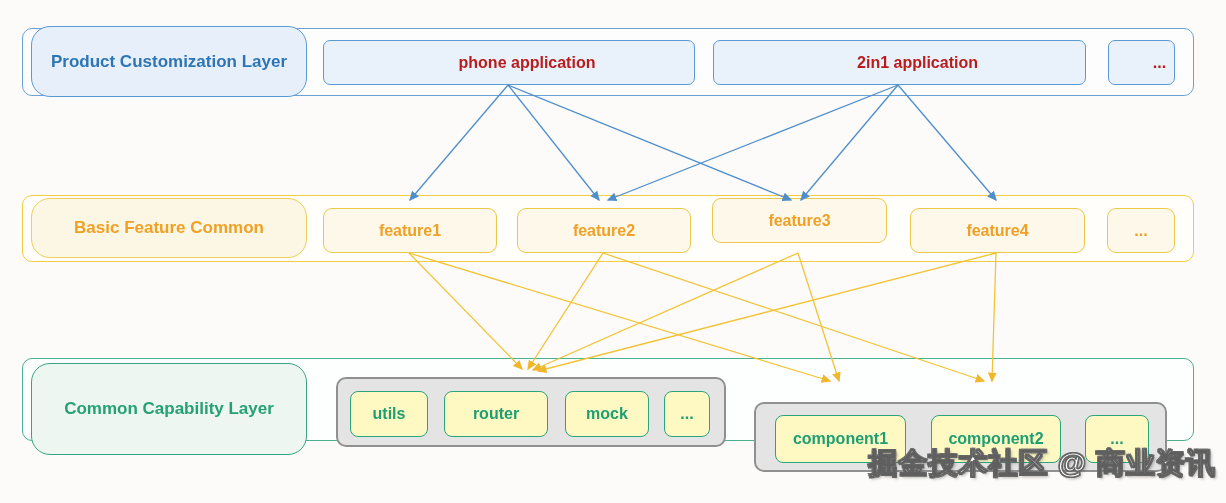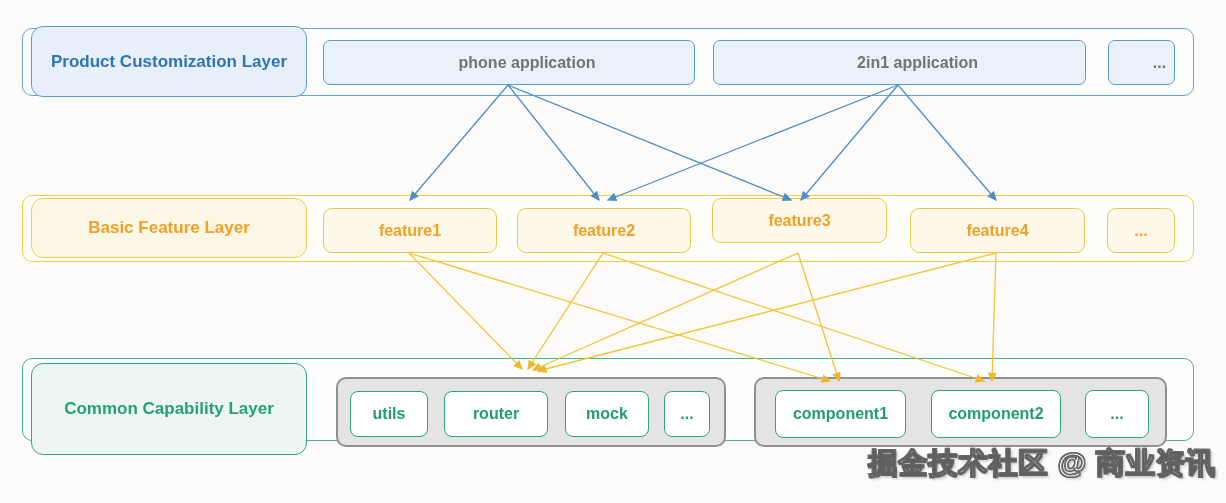--- a/index.html
+++ b/index.html
@@ -6,30 +6,30 @@
   html,body { width:1226px; height:503px; }
   body { font-family:"Liberation Sans","DejaVu Sans",sans-serif; background:#fbfbfa; }
   .canvas { position:relative; width:1226px; height:503px; overflow:hidden; background:#fcfbfa; }
 
   .layer { position:absolute; left:22px; width:1172px; border-radius:10px; }
   .layer.product    { top:28px;  height:68px;  border:1.5px solid #6ba3d6; background:#fdfdfe; }
   .layer.feature    { top:195px; height:67px;  border:1.5px solid #f2cd44; background:#fffefa; }
   .layer.capability { top:358px; height:83px; border:1.5px solid #49b091; background:#fdfffe; }
 
   .layer-label { position:absolute; display:flex; align-items:center; justify-content:center;
-                 font-weight:bold; font-size:17px; border-radius:12px; text-align:center; }
+                 font-weight:bold; font-size:17px; border-radius:19px; text-align:center; }
   .product .layer-label    { left:8px; top:-3px; width:276px; height:71px; background:#e6effa; border:1.5px solid #5b9bd5; color:#2e75b6; }
   .feature .layer-label    { left:8px; top:2px;  width:276px; height:60px; background:#fcf6e4; border:1.5px solid #eecf5a; color:#f0a125; }
   .capability .layer-label { left:8px; top:4px;  width:276px; height:92px; background:#edf6f1; border:1.5px solid #3aa384; color:#25a077; }
 
   .box { position:absolute; display:flex; align-items:center; justify-content:center;
          font-weight:bold; font-size:16px; border-radius:7px; }
-  .box.blue   { background:#e9f2fb; border:1.5px solid #5b9bd5; color:#737373;padding-left:36px; }
+  .box.blue   { background:#e9f2fb; border:1.5px solid #5b9bd5; color:#b91c1c;padding-left:36px; }
   .box.gold   { background:#fdf8ea; border:1.5px solid #e9c94d; color:#f0a125; border-radius:9px; }
-  .box.green  { background:#ffffff; border:1.5px solid #2aa57c; color:#1f9e72; border-radius:8px; }
+  .box.green  { background:#fef9c3; border:1.5px solid #2aa57c; color:#1f9e72; border-radius:8px; }
 
   .gray-group { position:absolute; top:18px; height:70px; background:#e4e4e4;
                 border:2px solid #909090; border-radius:10px; }
 
   svg.edges { position:absolute; left:0; top:0; width:1226px; height:503px; pointer-events:none; }
 
   .watermark { position:absolute; right:10px; top:444px; font-size:29px; font-weight:bold;
                letter-spacing:1px; color:#ffffff; -webkit-text-stroke:1px #5f5f5f;
                text-shadow:-1px -1px 0 #6b6b6b, 1px -1px 0 #6b6b6b, -1px 1px 0 #6b6b6b,
                             1px 1px 0 #6b6b6b, 2px 2px 3px rgba(80,80,80,.45); }
@@ -40,39 +40,39 @@
 <div class="canvas">
 
   <div class="layer product">
     <div class="layer-label">Product Customization Layer</div>
     <div class="box blue" style="left:300px; top:11px; width:372px; height:45px;">phone application</div>
     <div class="box blue" style="left:690px; top:11px; width:373px; height:45px;border-radius:7px;">2in1 application</div>
     <div class="box blue" style="left:1085px; top:11px; width:67px; height:45px;">...</div>
   </div>
 
   <div class="layer feature">
-    <div class="layer-label">Basic Feature Layer</div>
+    <div class="layer-label">Basic Feature Common</div>
     <div class="box gold" style="left:300px; top:12px; width:174px; height:45px;">feature1</div>
     <div class="box gold" style="left:494px; top:12px; width:174px; height:45px;">feature2</div>
     <div class="box gold" style="left:689px; top:2px; width:175px; height:45px;">feature3</div>
     <div class="box gold" style="left:887px; top:12px; width:175px; height:45px;">feature4</div>
     <div class="box gold" style="left:1084px; top:12px; width:68px; height:45px;">...</div>
   </div>
 
   <div class="layer capability">
     <div class="layer-label">Common Capability Layer</div>
 
     <div class="gray-group" style="left:313px; width:390px;">
       <div class="box green" style="left:12px; top:12px; width:78px; height:46px;">utils</div>
       <div class="box green" style="left:227px; top:12px; width:84px; height:46px;">mock</div>
       <div class="box green" style="left:106px; top:12px; width:104px; height:46px;">router</div>
       <div class="box green" style="left:326px; top:12px; width:46px; height:46px;">...</div>
     </div>
 
-    <div class="gray-group" style="left:731px; width:413px;">
+    <div class="gray-group" style="left:731px; width:413px;margin-top:25px;">
       <div class="box green" style="left:19px; top:11px; width:131px; height:48px;">component1</div>
       <div class="box green" style="left:175px; top:11px; width:130px; height:48px;">component2</div>
       <div class="box green" style="left:329px; top:11px; width:64px; height:48px;">...</div>
     </div>
   </div>
 
   <svg class="edges" viewBox="0 0 1226 503">
     <defs>
       <marker id="ab" viewBox="0 0 8 8" refX="6.5" refY="4" markerWidth="8" markerHeight="8" orient="auto">
         <path d="M0,0.6 L7.6,4 L0,7.4 z" fill="#4e8ecb"></path>

